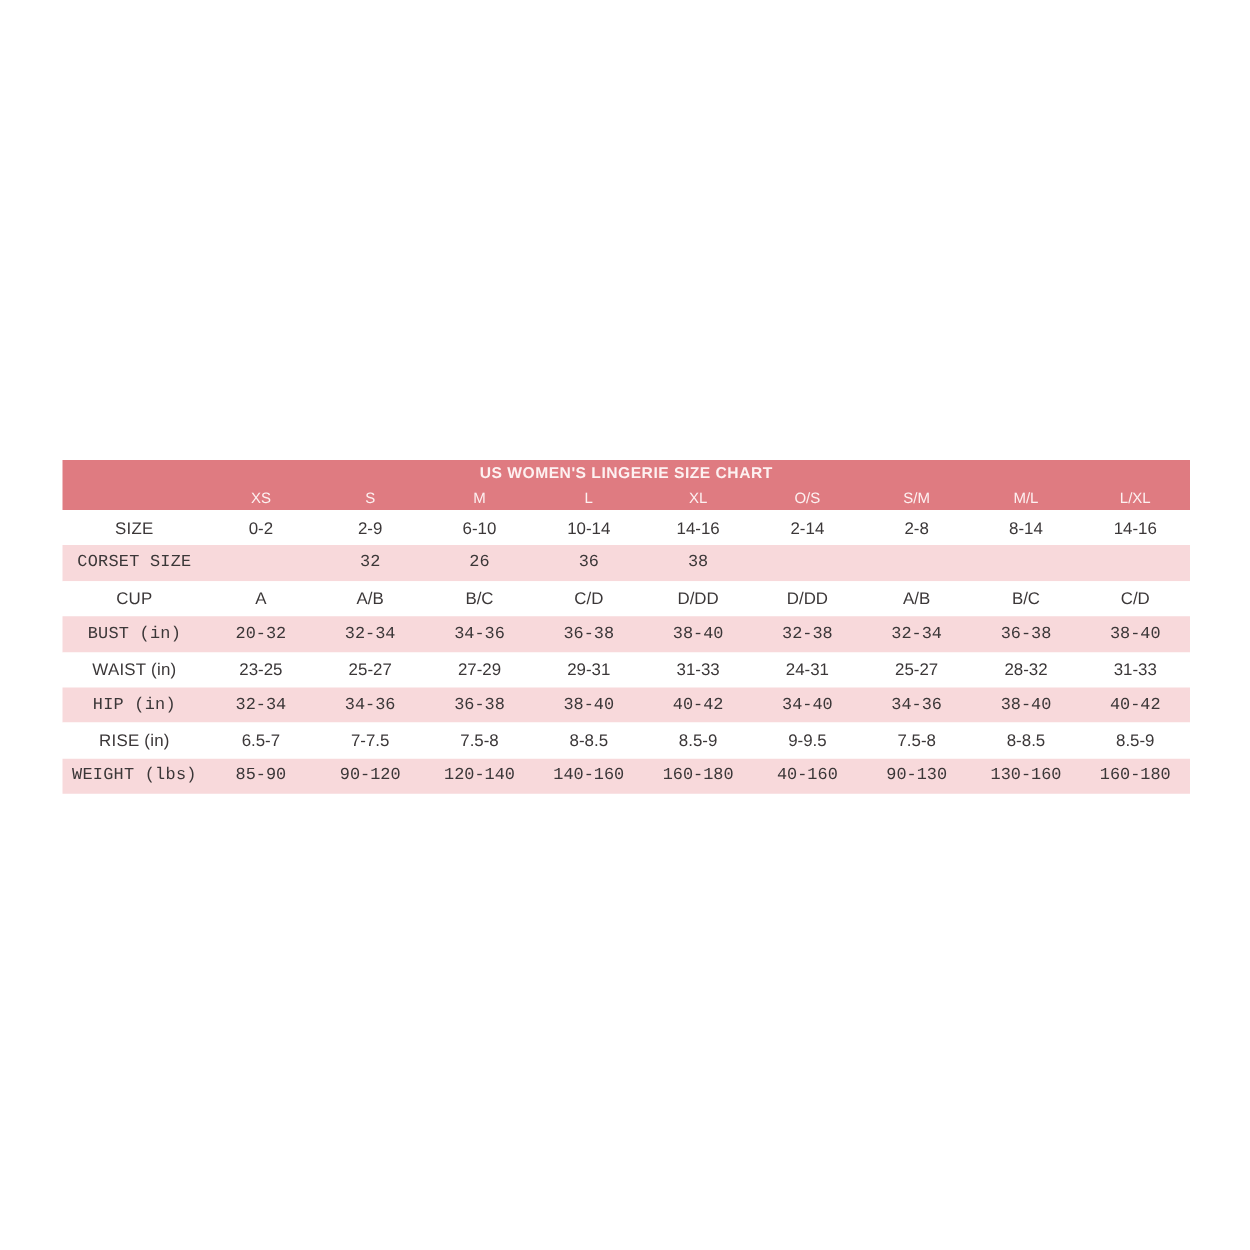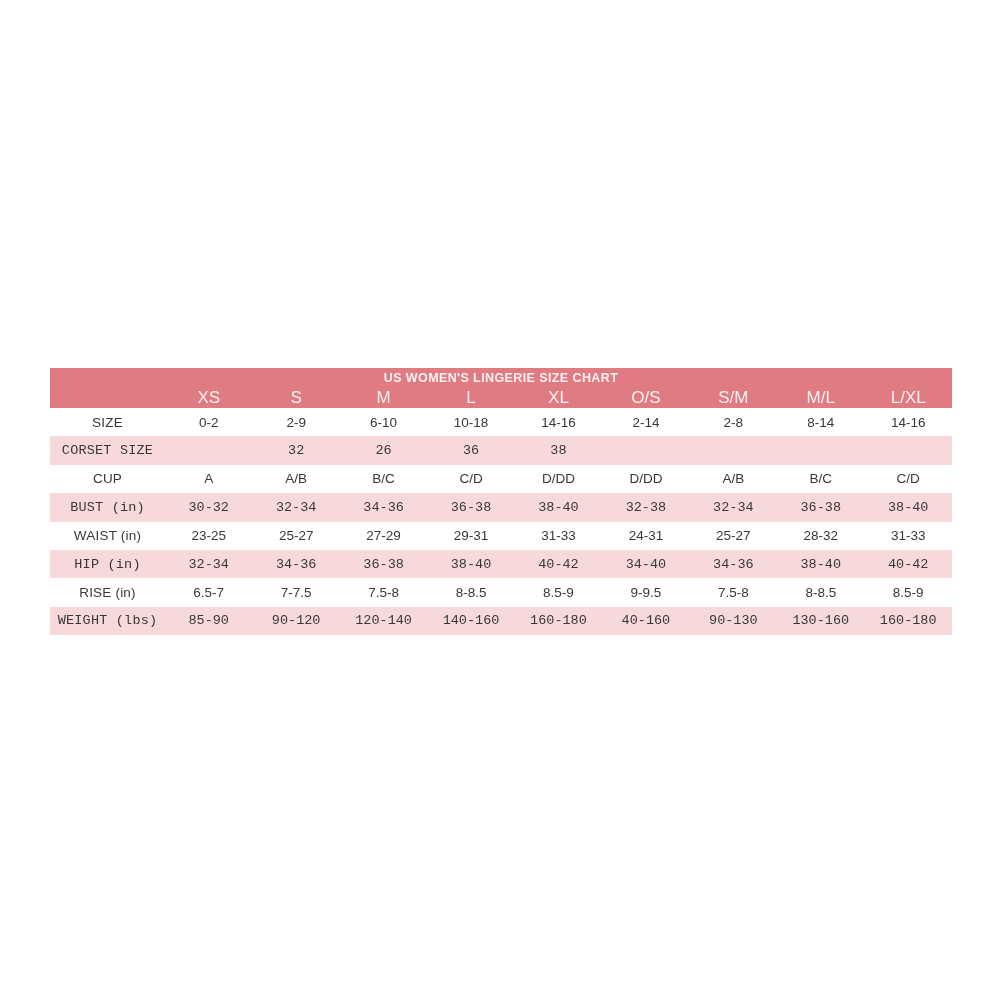--- a/index.html
+++ b/index.html
@@ -29,21 +29,21 @@
     font-weight: bold;
     letter-spacing: 0.4px;
     display: flex;
     align-items: center;
     justify-content: center;
   }
   .header-row {
     height: 20px;
     background: var(--coral);
     color: var(--header-text);
-    font-size: 17px;
+    font-size: 12px;
     display: flex;
     align-items: center;
   }
   .data-row {
     height: 28.4px;
     display: flex;
     align-items: center;
     font-size: 13.5px;
     color: var(--cell-text);
   }
@@ -82,21 +82,21 @@
         <div class="val-col">M/L</div>
         <div class="val-col">L/XL</div>
       </div>
     <div id="rows-container">
 
     <div class="data-row white">
           <div class="label-col row-label">SIZE</div>
           <div class="val-col">0-2</div>
           <div class="val-col">2-9</div>
           <div class="val-col">6-10</div>
-          <div class="val-col">10-18</div>
+          <div class="val-col">10-14</div>
           <div class="val-col">14-16</div>
           <div class="val-col">2-14</div>
           <div class="val-col">2-8</div>
           <div class="val-col">8-14</div>
           <div class="val-col">14-16</div>
         </div>
         <div class="data-row pink">
           <div class="label-col row-label">CORSET SIZE</div>
           <div class="val-col"></div>
           <div class="val-col">32</div>
@@ -115,21 +115,21 @@
           <div class="val-col">B/C</div>
           <div class="val-col">C/D</div>
           <div class="val-col">D/DD</div>
           <div class="val-col">D/DD</div>
           <div class="val-col">A/B</div>
           <div class="val-col">B/C</div>
           <div class="val-col">C/D</div>
         </div>
         <div class="data-row pink">
           <div class="label-col row-label">BUST (in)</div>
-          <div class="val-col">30-32</div>
+          <div class="val-col">20-32</div>
           <div class="val-col">32-34</div>
           <div class="val-col">34-36</div>
           <div class="val-col">36-38</div>
           <div class="val-col">38-40</div>
           <div class="val-col">32-38</div>
           <div class="val-col">32-34</div>
           <div class="val-col">36-38</div>
           <div class="val-col">38-40</div>
         </div>
         <div class="data-row white">

